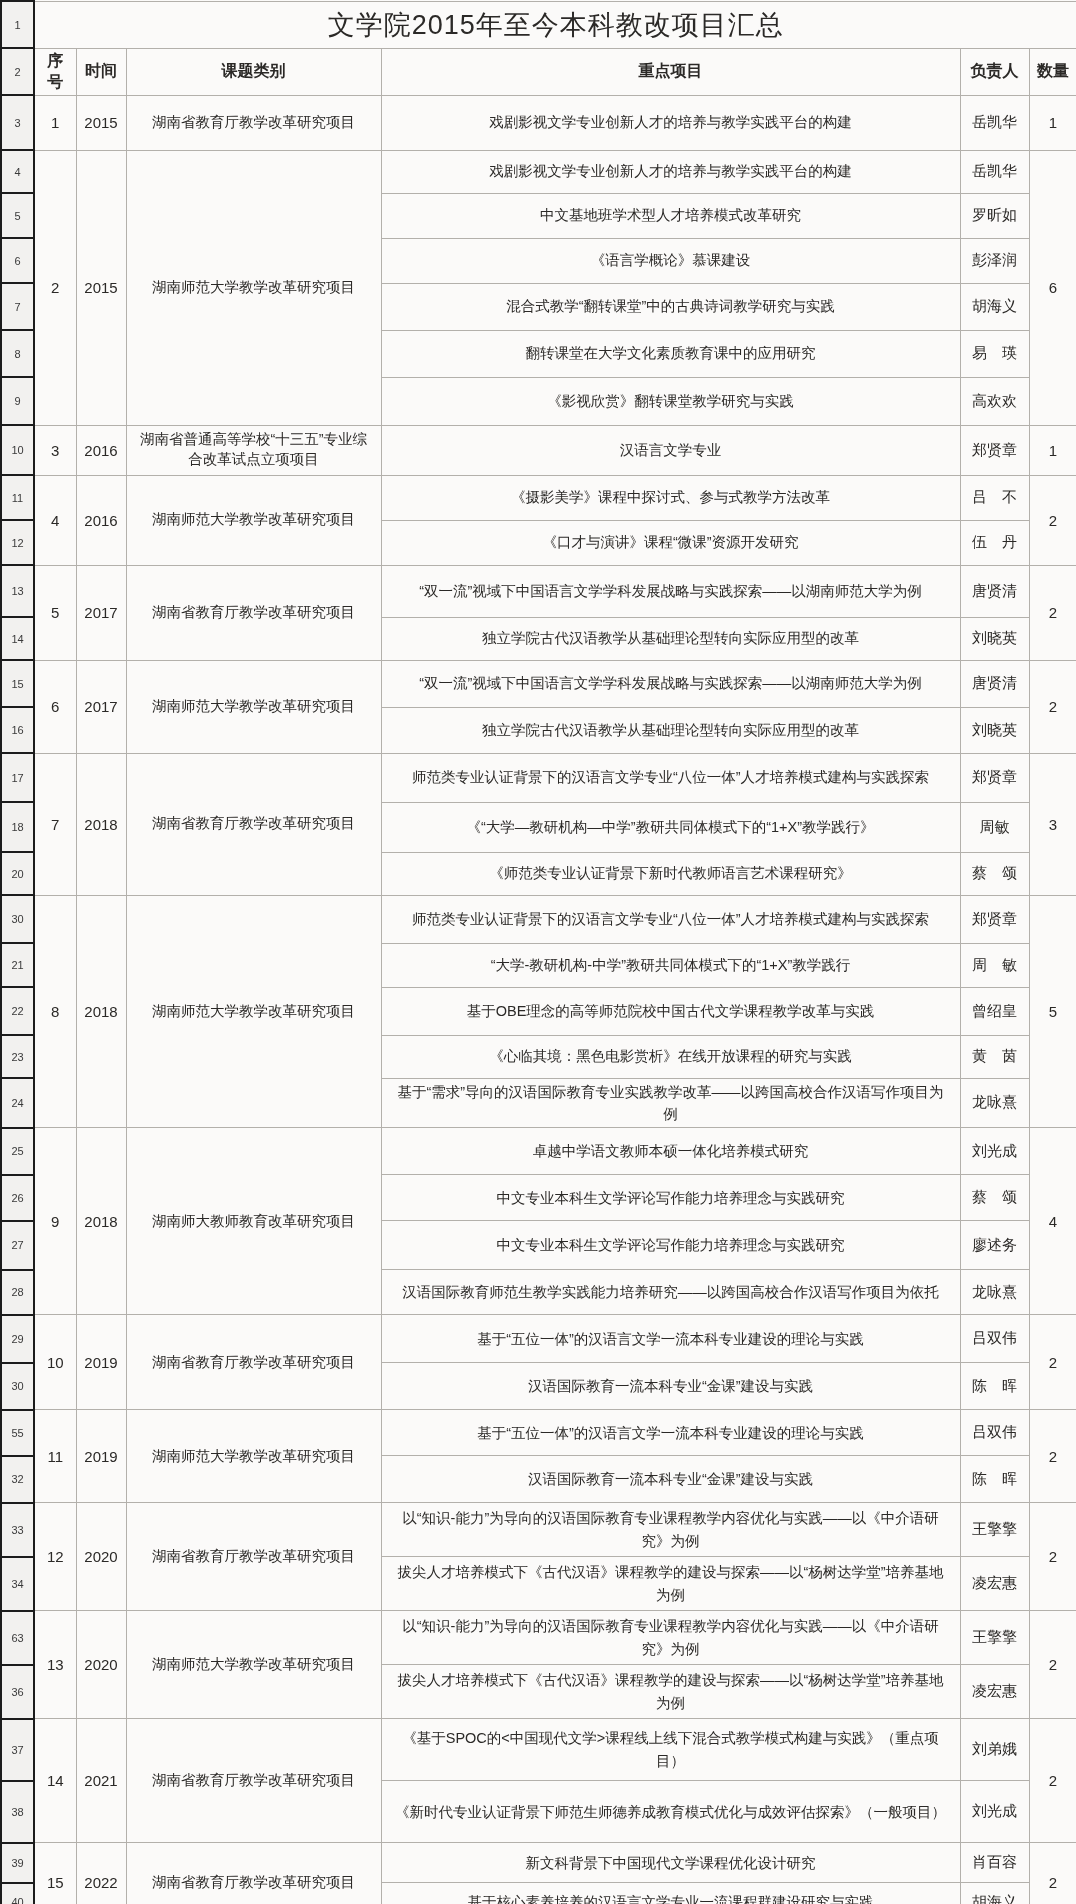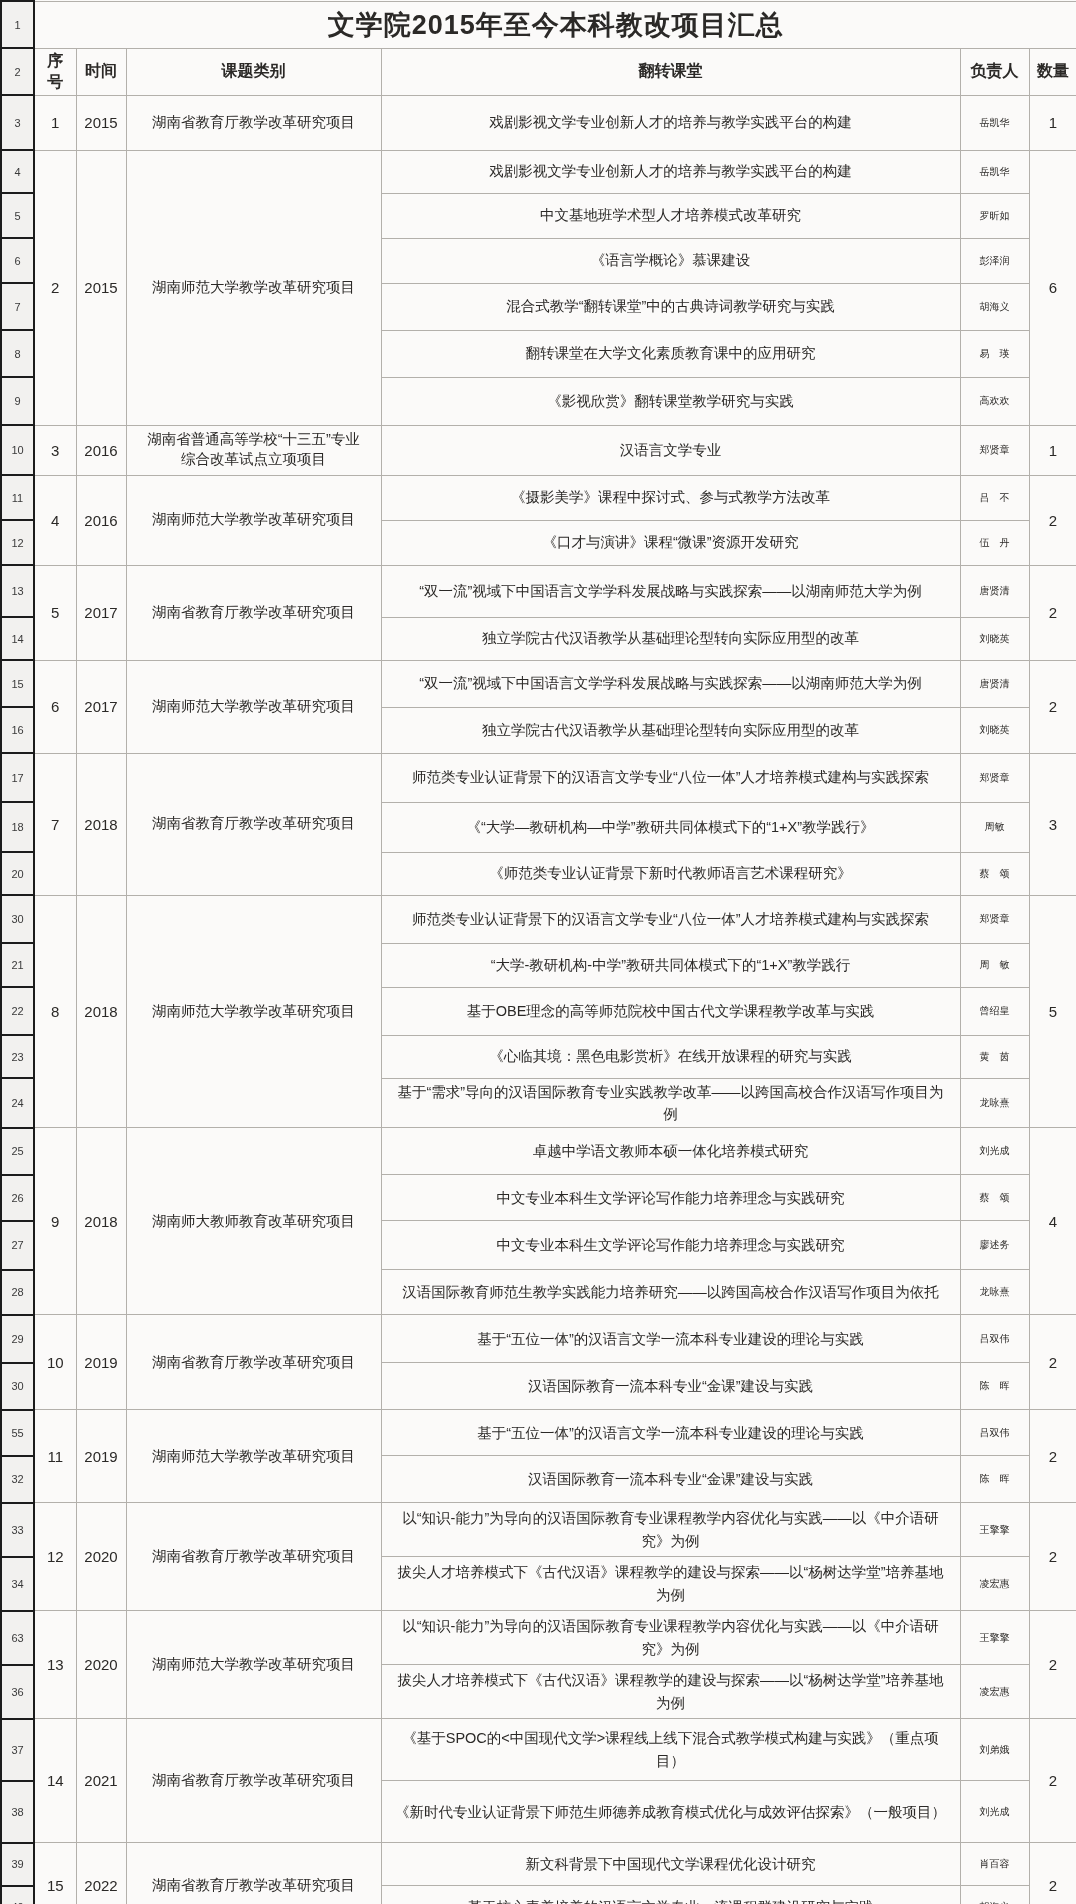--- a/index.html
+++ b/index.html
@@ -2,27 +2,27 @@
 <html><head>
 <meta charset="utf-8">
 <style>
   html,body{margin:0;padding:0;background:#f5f4f2;}
   .sheet{width:1076px;height:1904px;background:#fbfaf9;overflow:hidden;}
   table{border-collapse:collapse;table-layout:fixed;width:1076px;
         font-family:"Liberation Sans",sans-serif;color:#2b2927;}
   td,th{border:1px solid #b3b0ab;text-align:center;vertical-align:middle;
         padding:2px 6px;font-weight:normal;overflow:hidden;}
   .gut{border:2px solid #1c1c1c;background:#f2f1ef;font-size:11px;color:#3a3a3a;padding:0;}
-  .title-cell{font-size:27px;font-weight:bold;letter-spacing:1px;border:1px solid #b3b0ab;}
+  .title-cell{font-size:27px;font-weight:normal;letter-spacing:1px;border:1px solid #b3b0ab;}
   .hd{font-weight:bold;font-size:16px;}
   .c-no{font-size:15px;}
   .c-yr{font-size:15px;}
-  .c-cat{font-size:14.5px;padding:2px 15px;line-height:1.35;margin-left:17px;}
+  .c-cat{font-size:14.5px;padding:2px 8px;line-height:1.35;margin-left:17px;}
   .c-name{font-size:14.5px;padding:2px 9px;line-height:1.55;}
-  .c-ldr{font-size:10px;padding:14px 2px;}
+  .c-ldr{font-size:15px;padding:0 2px;}
   .c-cnt{font-size:15px;}
 </style>
 </head>
 <body>
 
 <div class="sheet">
 <table>
   <colgroup>
     <col style="width:33px">
         <col style="width:42px">
@@ -37,21 +37,21 @@
         <tr style="height:47px">
     <td class="gut">1</td>
     <td class="title-cell" colspan="6">文学院2015年至今本科教改项目汇总</td>
   </tr>
 
   <tr style="height:33px">
     <td class="gut">2</td>
     <th class="hd">序号</th>
     <th class="hd">时间</th>
     <th class="hd">课题类别</th>
-    <th class="hd">翻转课堂</th>
+    <th class="hd">重点项目</th>
     <th class="hd">负责人</th>
     <th class="hd">数量</th>
   </tr>
 
   <tr style="height:55px">
     <td class="gut">3</td>
     <td class="c-no">1</td>
     <td class="c-yr">2015</td>
     <td class="c-cat">湖南省教育厅教学改革研究项目</td>
     <td class="c-name">戏剧影视文学专业创新人才的培养与教学实践平台的构建</td>

